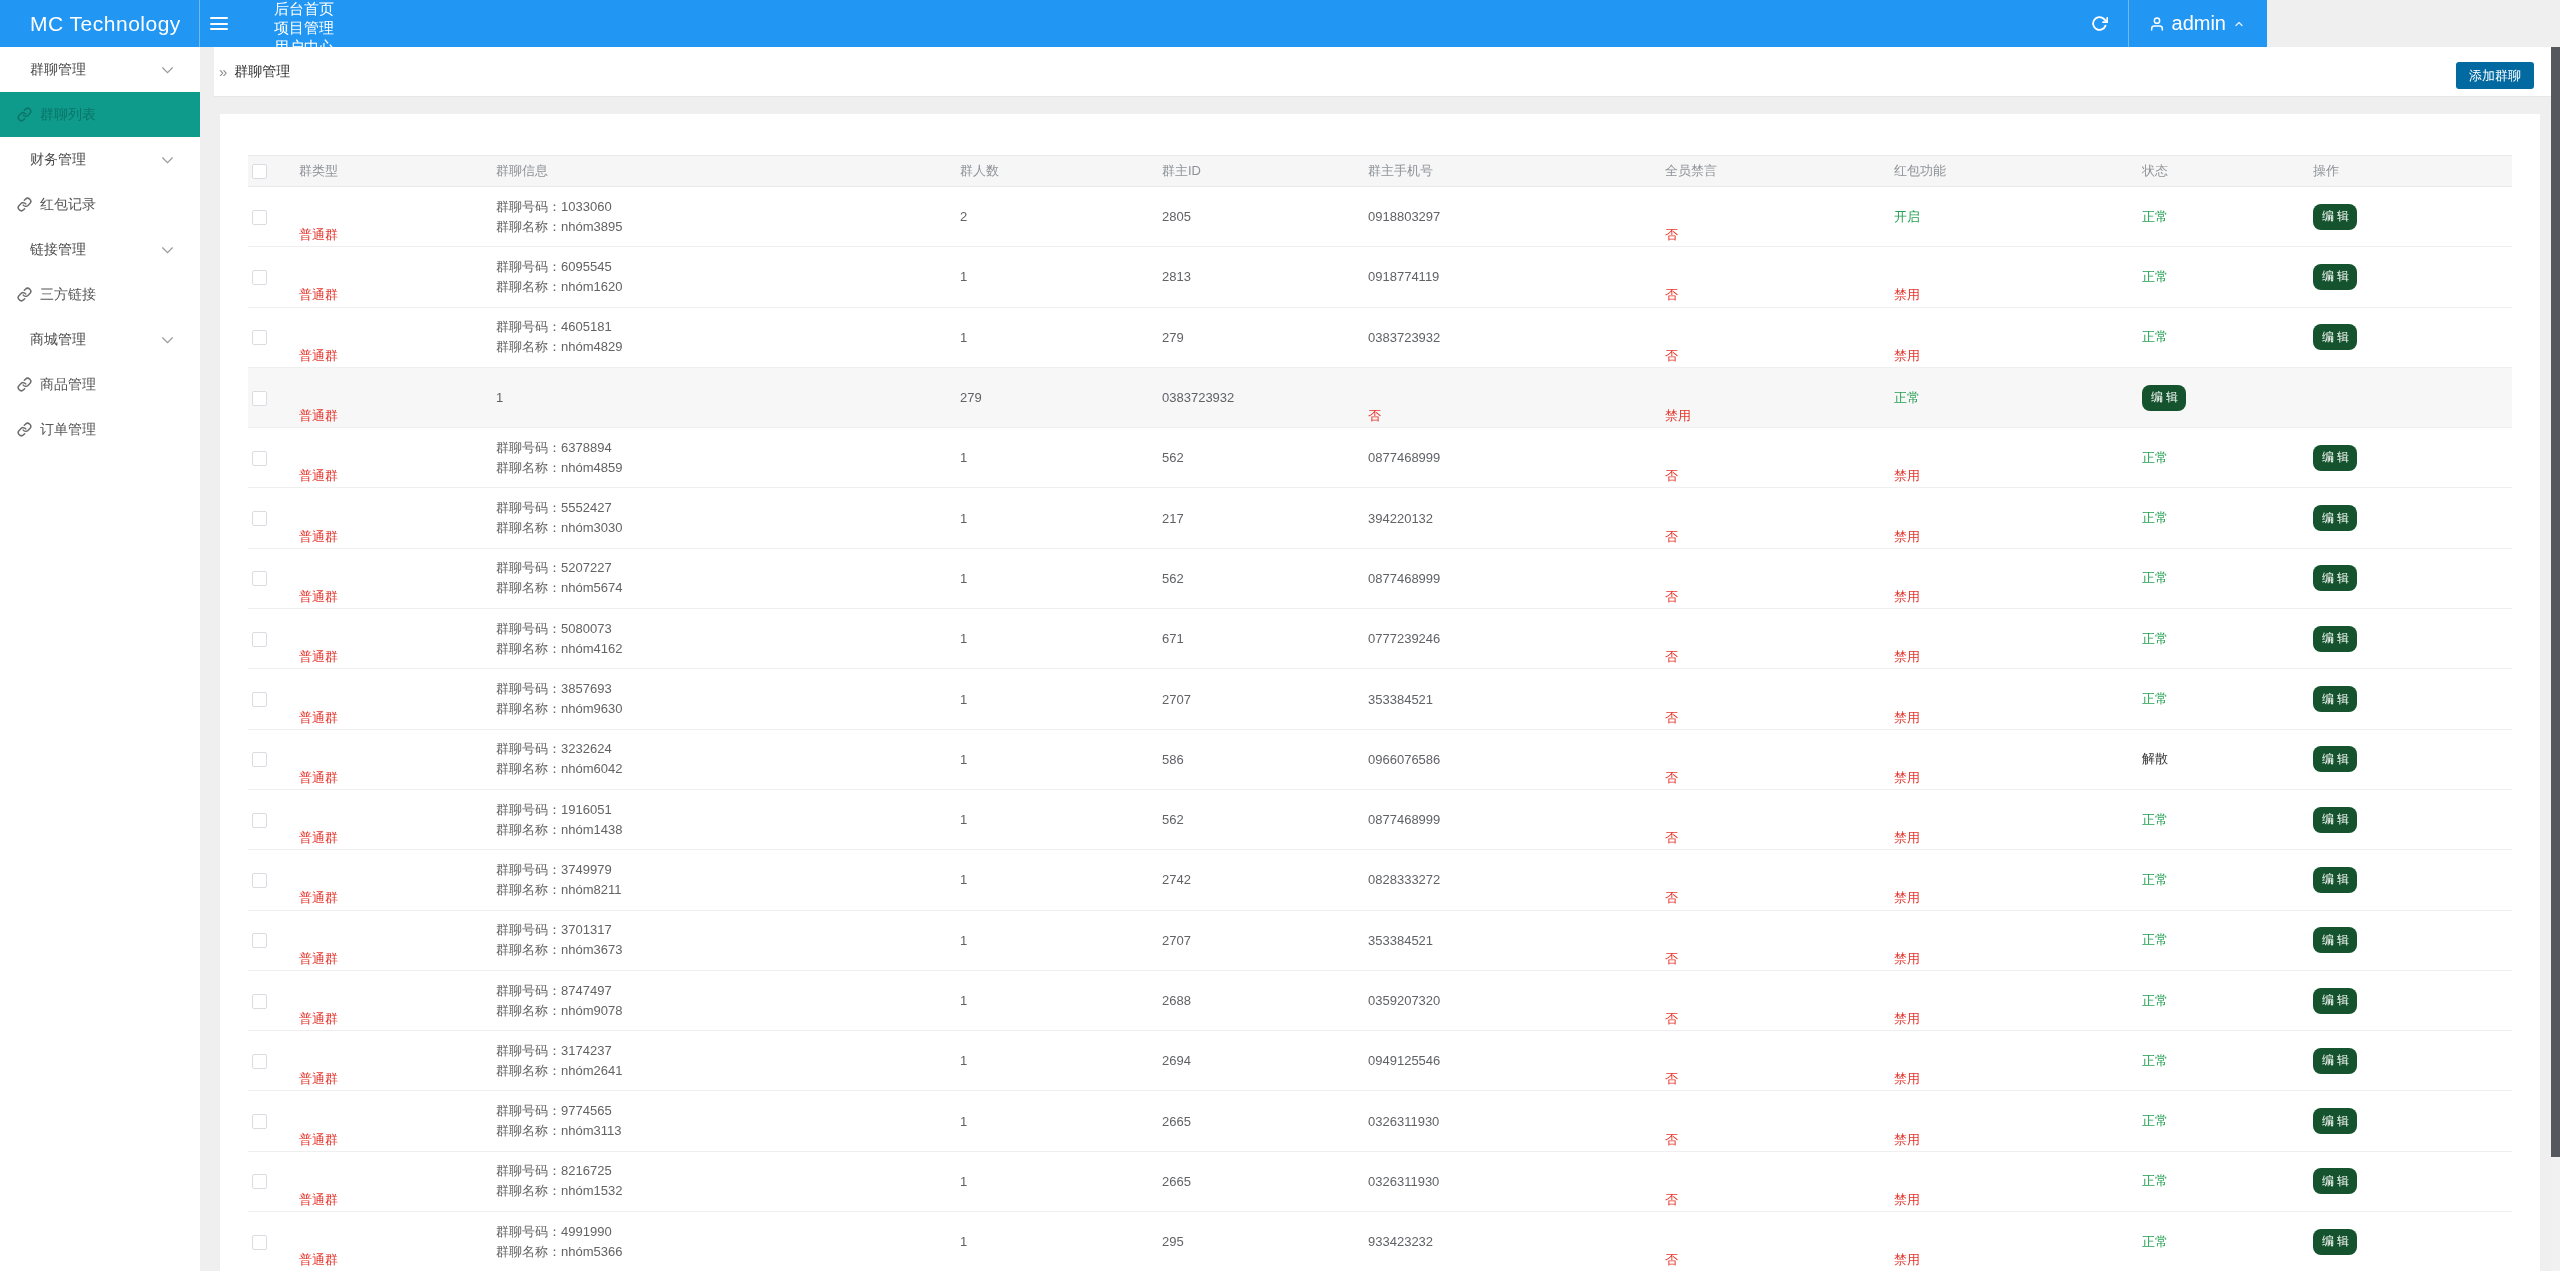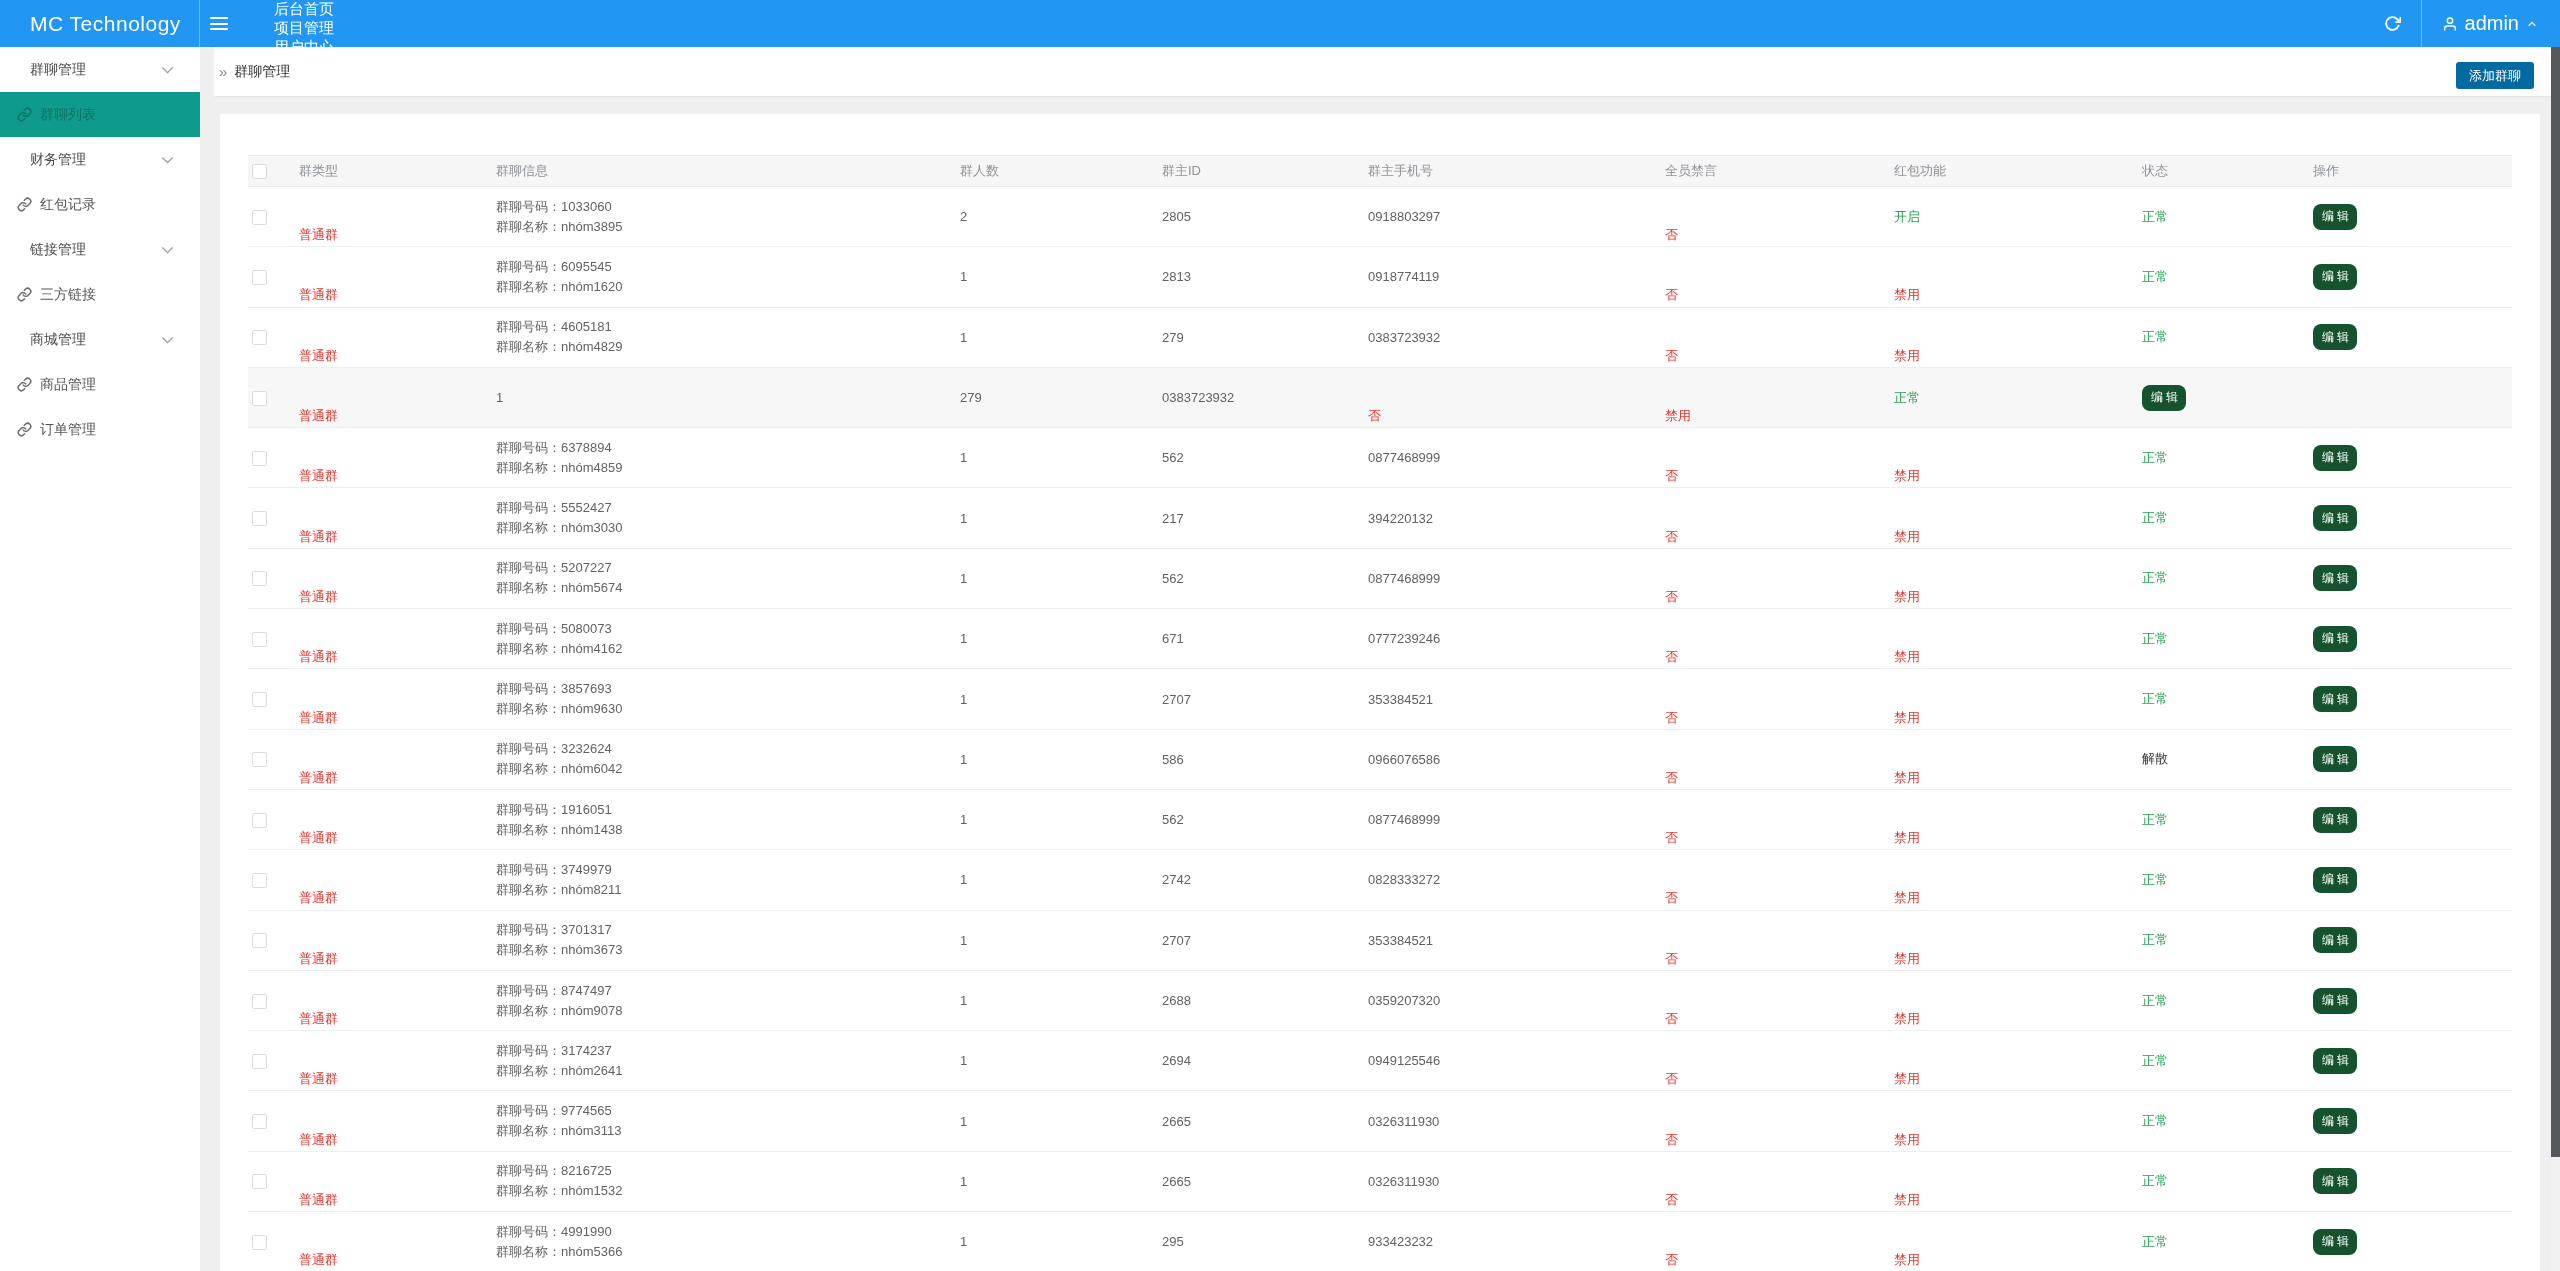--- a/index.html
+++ b/index.html
@@ -2,21 +2,21 @@
 <html><head>
 <meta charset="utf-8">
 <style>
   html,body{margin:0;padding:0;}
   body{
     width:2560px;height:1271px;overflow:hidden;position:relative;
     background:#efeff0;font-family:"Liberation Sans","DejaVu Sans",sans-serif;
     -webkit-font-smoothing:antialiased;
   }
   
-  .navbar{position:absolute;left:0;top:0;width:2560px;height:47px;background:#2196f3;display:flex;align-items:stretch;}
+  .navbar{position:absolute;left:0;top:0;width:2267px;height:47px;background:#2196f3;display:flex;align-items:stretch;}
   .brand{width:200px;display:flex;align-items:center;padding-left:30px;box-sizing:border-box;
          color:#fff;font-size:21px;letter-spacing:.5px;border-right:1px solid rgba(255,255,255,.35);}
   .hamburger{width:38px;display:flex;align-items:center;justify-content:center;cursor:pointer;}
   .hamburger .bars{width:18px;height:13px;display:flex;flex-direction:column;justify-content:space-between;}
   .hamburger .bars i{display:block;height:2px;background:#fff;border-radius:1px;}
   .nav-items{display:flex;align-items:flex-end;margin-left:18px;flex-direction:column;}
   .nav-item{display:flex;align-items:center;padding:0 18px;color:#fff;font-size:15px;cursor:pointer;}
   .nav-item.active{background:#17a083;}
   .nav-right{margin-left:auto;display:flex;align-items:stretch;}
   .nav-icon-btn{display:flex;align-items:center;justify-content:center;width:56px;cursor:pointer;color:#fff;

